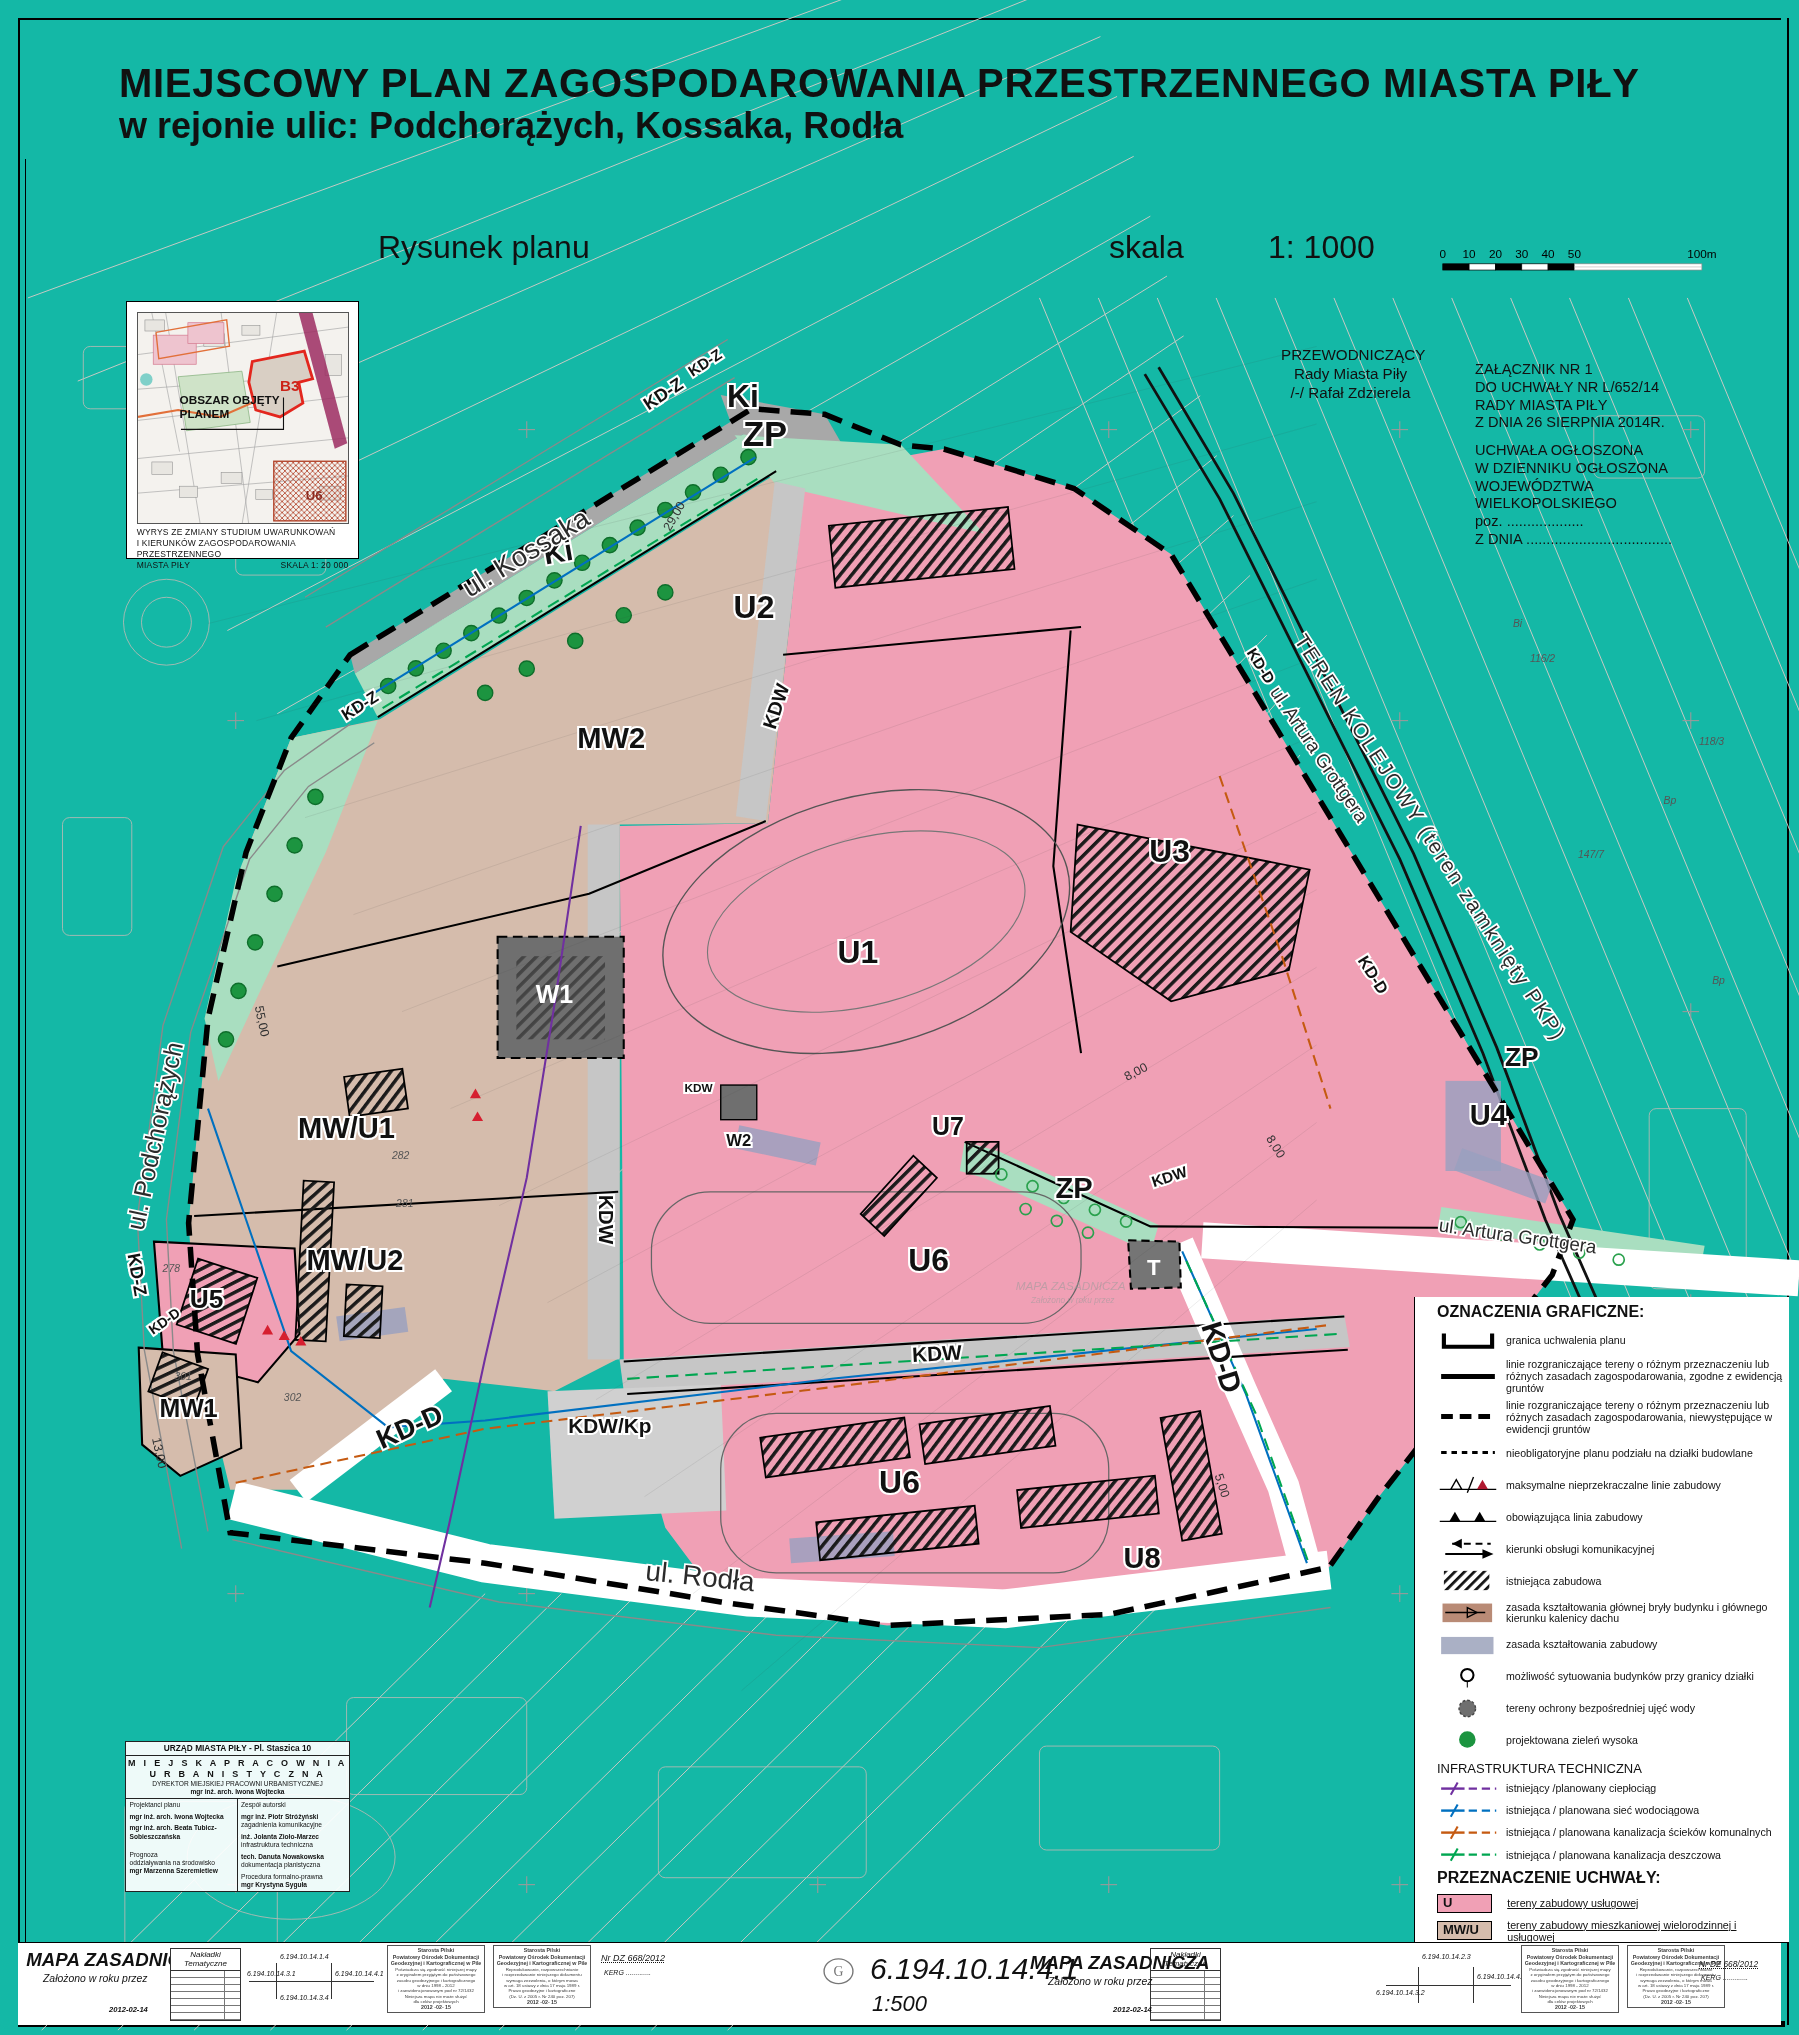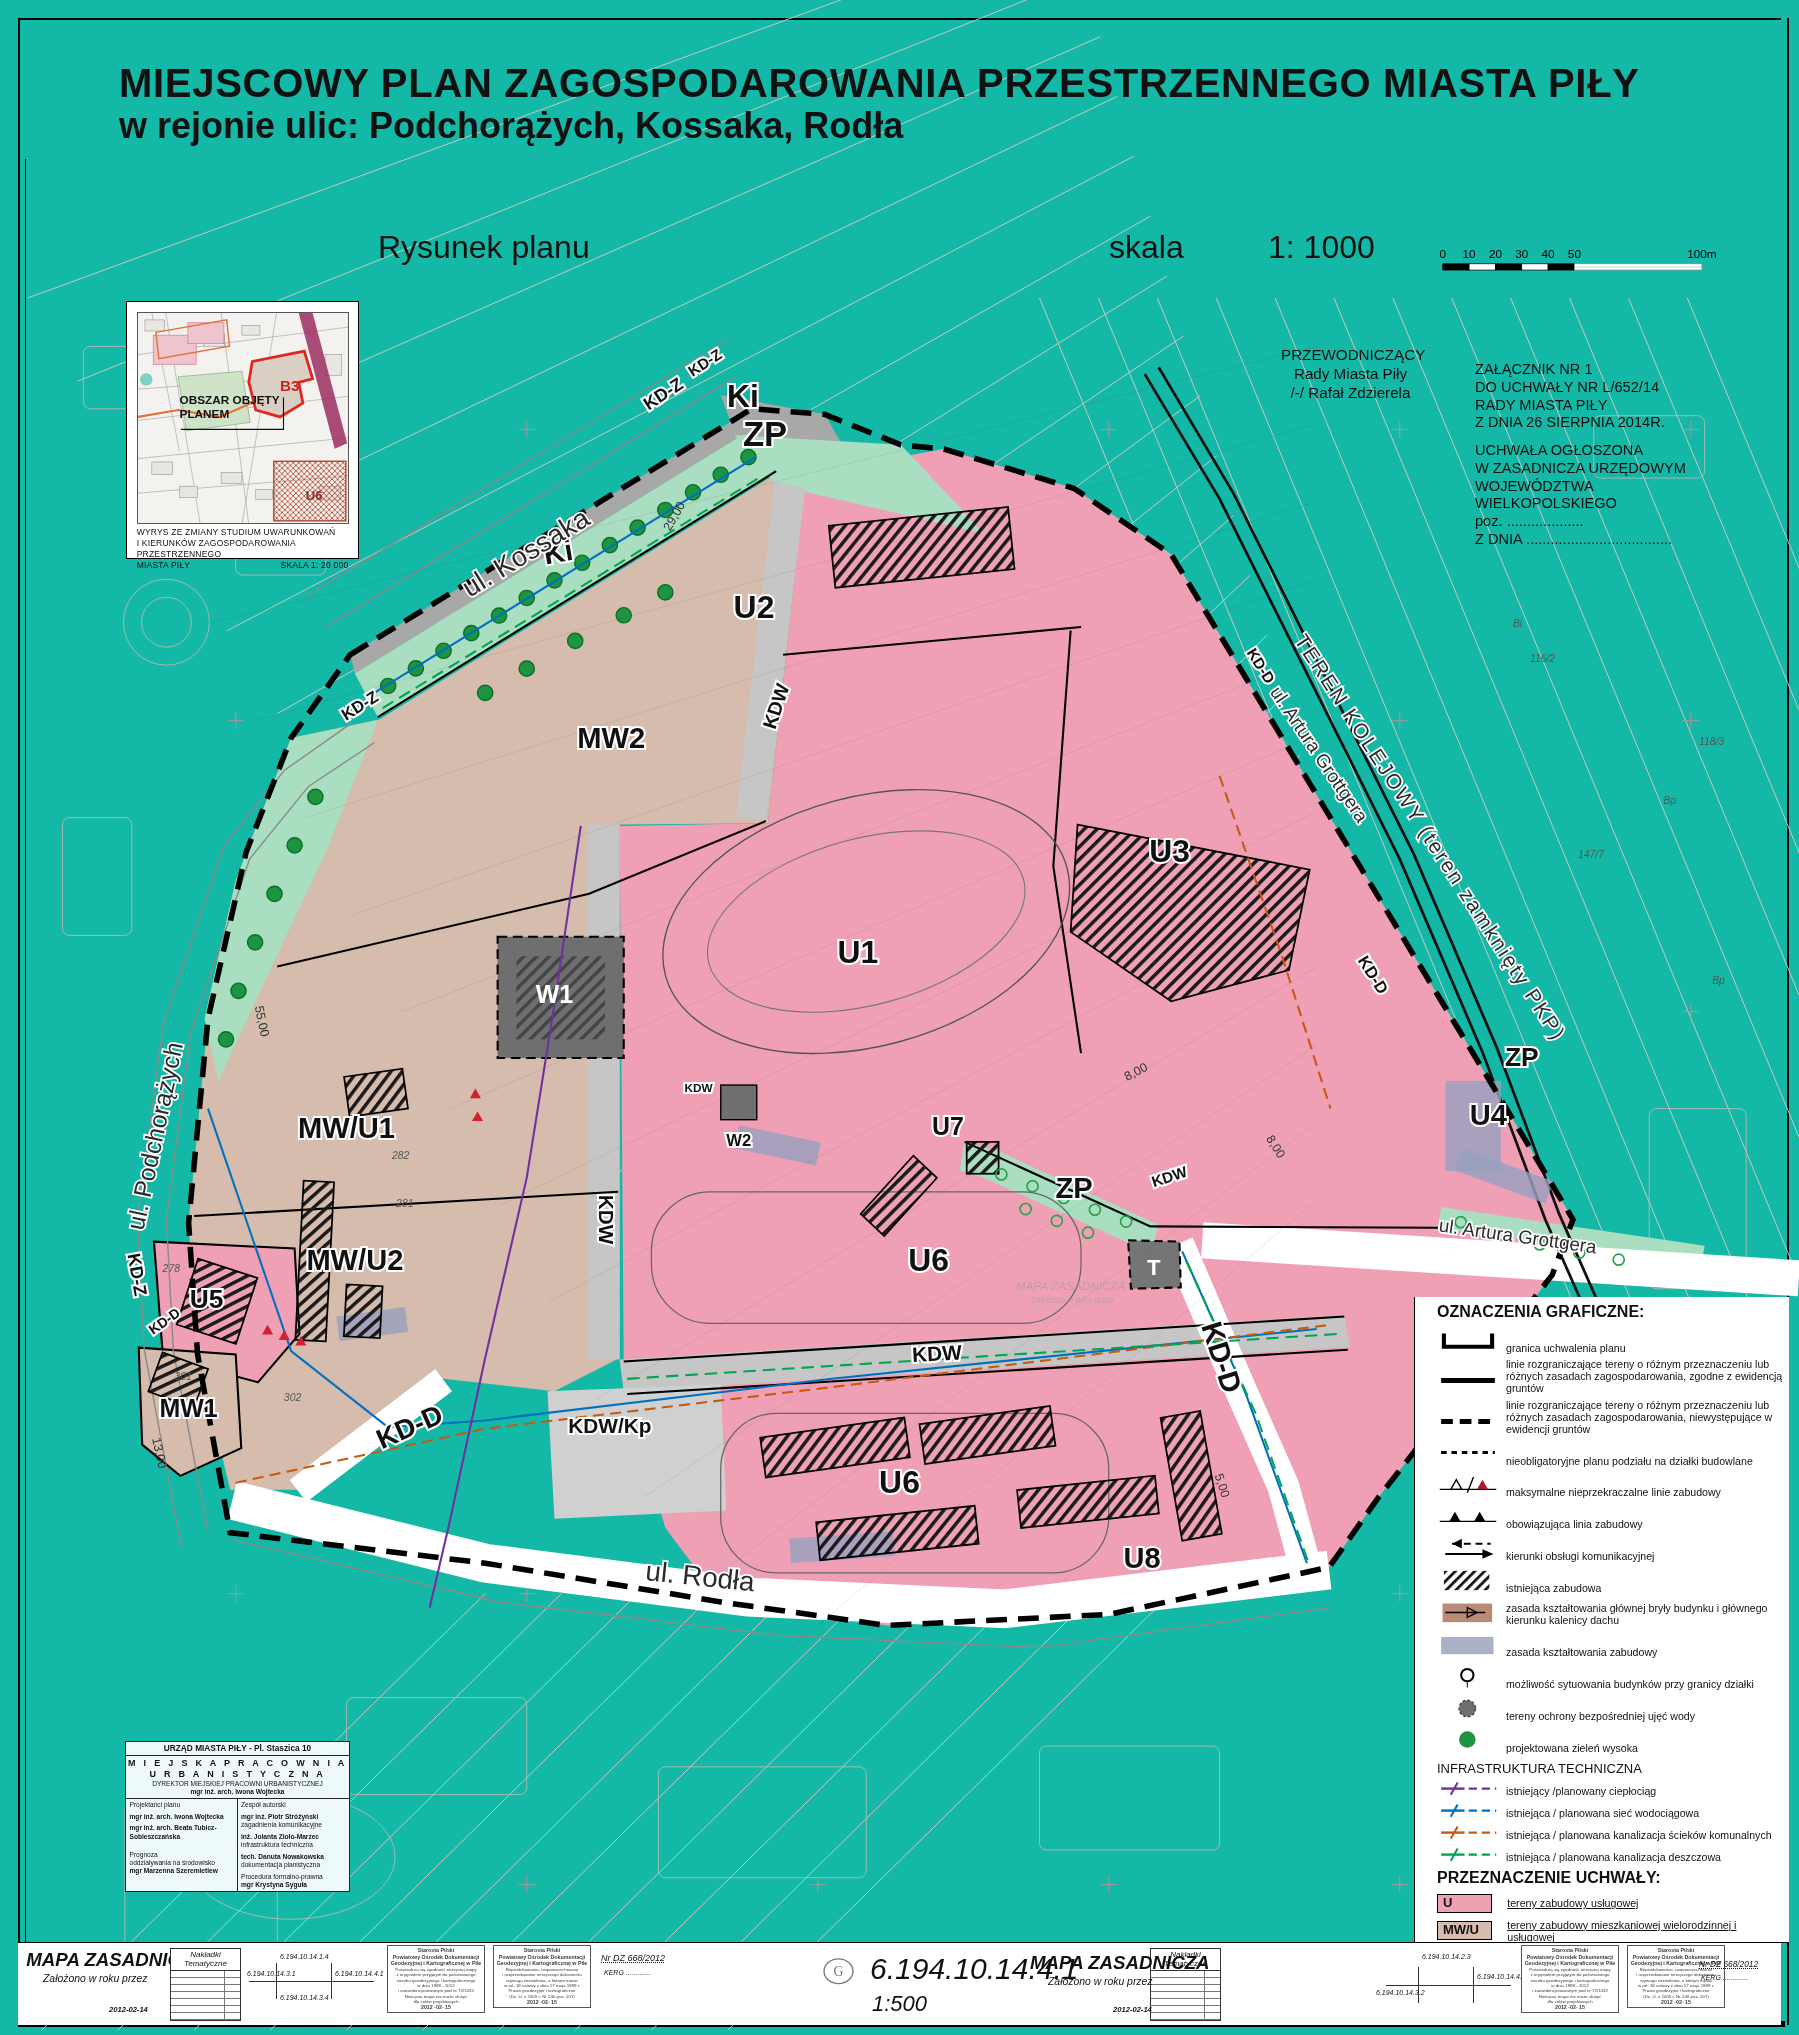--- a/index.html
+++ b/index.html
@@ -18,21 +18,21 @@
   #inset{position:absolute;left:126px;top:301px;width:233px;height:258px;background:#fff;
          border:1.4px solid #000;z-index:6;padding:9.7px 9.7px 4.2px 9.7px;}
   #inset .imap{width:212px;height:212px;border:0.7px solid #555;position:relative;background:#f4f2ee;overflow:hidden;}
   #inset .cap{font-size:8.5px;line-height:1.28;margin-top:3.5px;letter-spacing:0.2px;}
   #inset .caprow{display:flex;justify-content:space-between;align-items:flex-end;}
   
   #legend{position:absolute;left:1414px;top:1297px;width:375px;height:646px;background:#fff;
           border-left:1.4px solid #000;border-bottom:1.4px solid #000;z-index:6;padding:4.2px 5.5px 0 22px;overflow:hidden;}
   #legend h3{font-size:16px;margin:1.4px 0 7px 0;}
   #legend h4{font-size:13px;margin:7px 0 4.2px 0;font-weight:normal;}
-  .lrow{display:flex;align-items:flex-end;margin-bottom:4.9px;}
+  .lrow{display:flex;align-items:center;margin-bottom:4.9px;}
   .lrow .sym{width:69px;flex:0 0 69px;}
   .lrow .lbl{font-size:10.6px;line-height:1.12;}
   .lurow{display:flex;align-items:center;margin-bottom:6.2px;}
   .lubox{width:55px;height:18.7px;border:1.4px solid #000;font-size:13px;font-weight:bold;
          padding-left:4.9px;line-height:16.6px;flex:0 0 55px;}
   .lurow .lbl{font-size:10.7px;margin-left:15.2px;text-decoration:underline;}
   
   #pstamp{position:absolute;left:125px;top:1741px;width:225px;z-index:6;background:rgba(255,255,255,.93);
           border:1.4px solid #222;font-size:6.6px;line-height:1.25;}
   #pstamp .c{text-align:center;}
@@ -91,21 +91,21 @@
       </svg></div>
 
   <div class="notes" id="attach-note" style="left:1475px;top:346px;margin-top:15px;">
       <div>ZAŁĄCZNIK NR 1</div>
       <div>DO UCHWAŁY NR L/652/14</div>
       <div>RADY MIASTA PIŁY</div>
       <div>Z DNIA 26 SIERPNIA 2014R.</div>
     </div>
   <div class="notes" id="publ-note" style="left:1475px;top:442px;">
       <div>UCHWAŁA OGŁOSZONA</div>
-      <div>W ZASADNICZA URZĘDOWYM</div>
+      <div>W DZIENNIKU OGŁOSZONA</div>
       <div>WOJEWÓDZTWA</div>
       <div>WIELKOPOLSKIEGO</div>
       <div>poz. ...................</div>
       <div>Z DNIA ....................................</div>
     </div>
   <div class="chairman" id="chair-note" style="left:1281px;top:345px;width:139px;">
       <div>PRZEWODNICZĄCY</div>
       <div>Rady Miasta Piły</div>
       <div>/-/ Rafał Zdzierela</div>
     </div>

